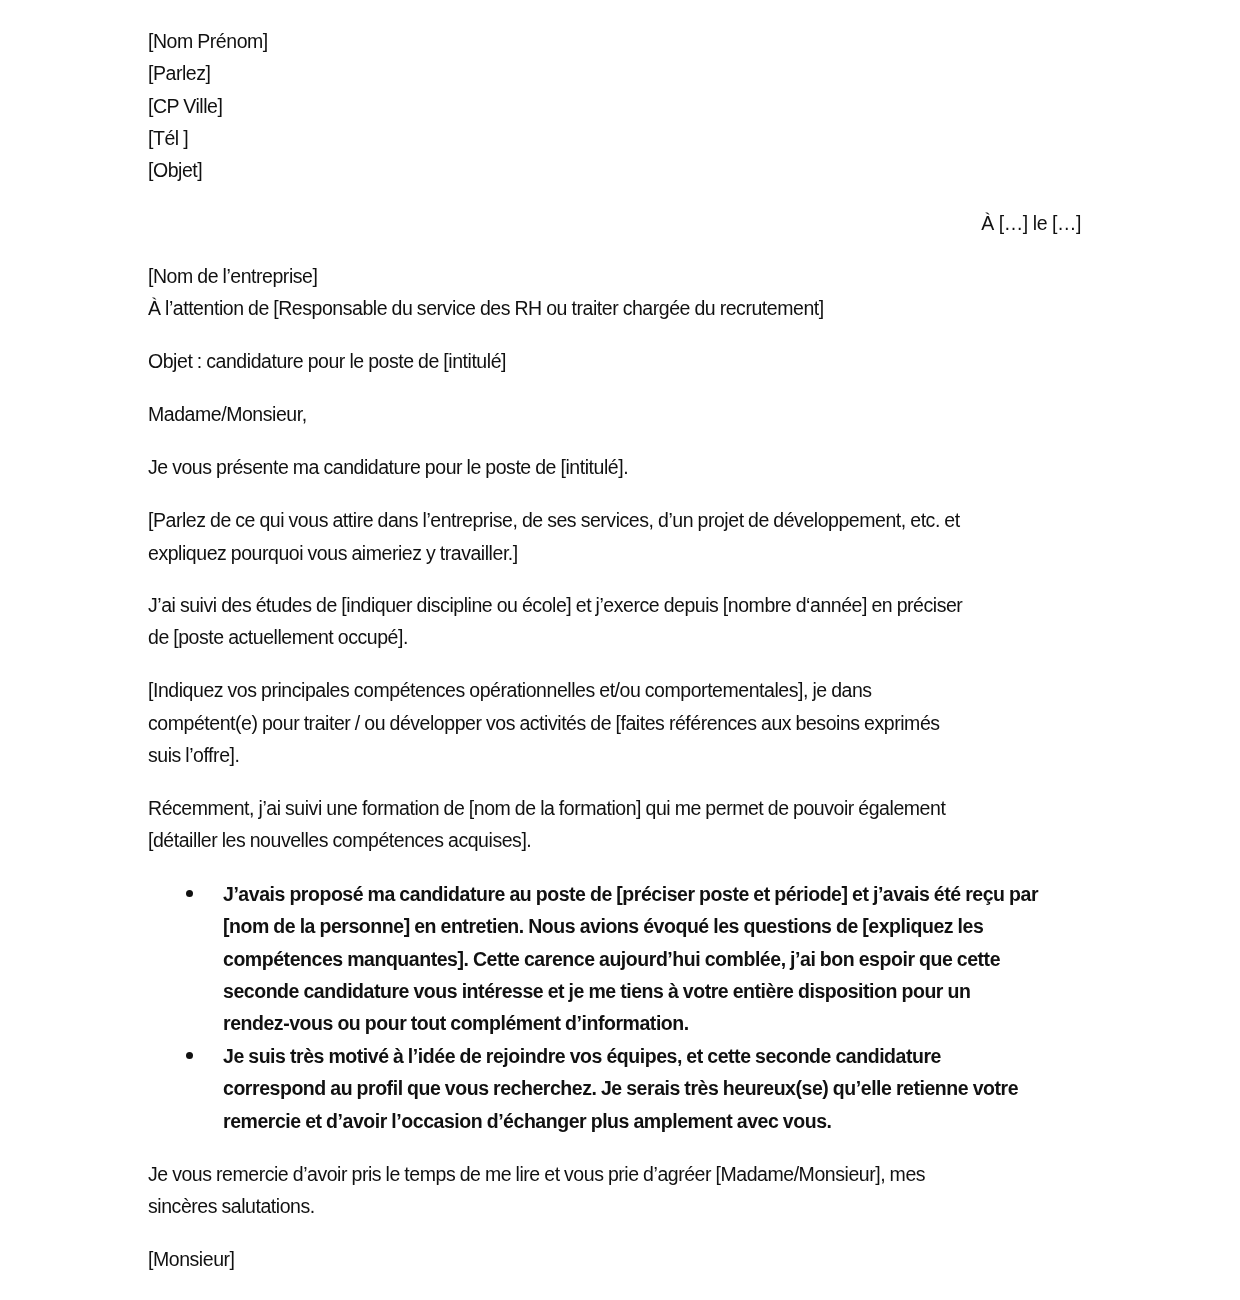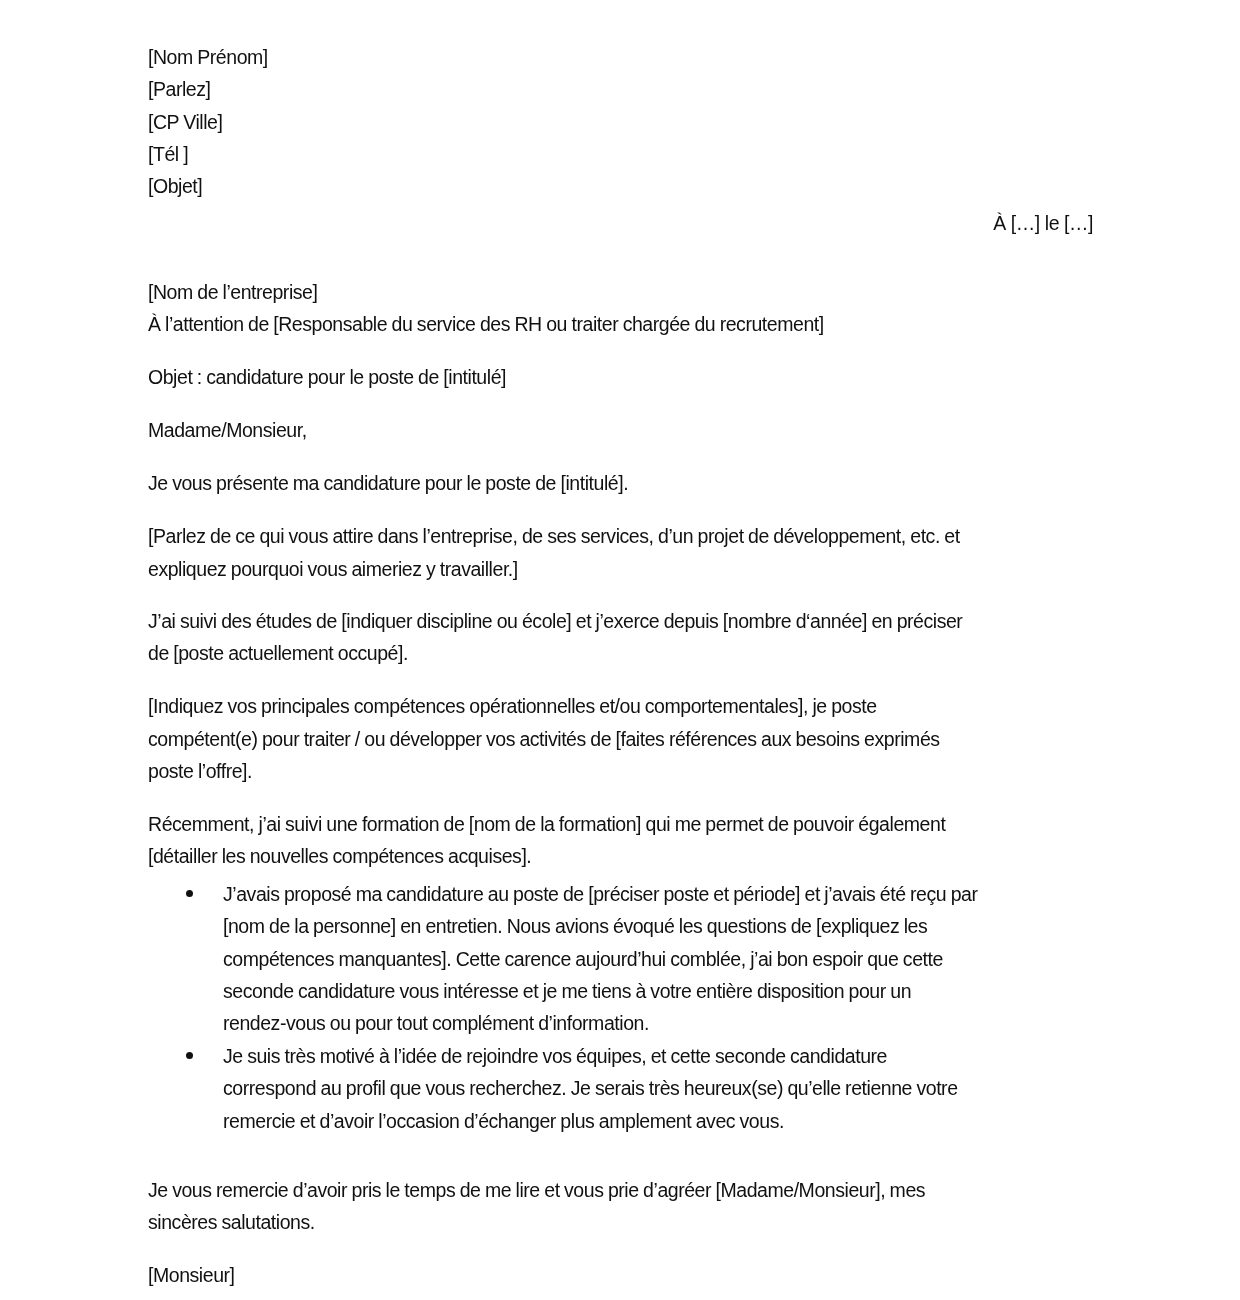--- a/index.html
+++ b/index.html
@@ -22,25 +22,24 @@
     width: 945px;
   }
   .line {
     position: absolute;
     left: 0;
     font-size: 19.5px;
     line-height: 32.4px;
     white-space: nowrap;
     letter-spacing: -0.45px;
     word-spacing: -0.5px;
-    margin-top: 16px;
   }
   .right {
     position: absolute;
-    right: 0;
+    right: 12px;
     font-size: 19.5px;
     line-height: 32.4px;
     white-space: nowrap;
     letter-spacing: -0.45px;
   }
   .bullet-dot {
     position: absolute;
     left: 38px;
     width: 7px;
     height: 7px;
@@ -48,20 +47,21 @@
     background: #111111;
   }
   .bline {
     position: absolute;
     left: 75px;
     font-size: 19.5px;
     line-height: 32.4px;
     white-space: nowrap;
     letter-spacing: -0.45px;
     word-spacing: -0.5px;
+    font-weight: bold;
   }
 </style>
 </head>
 <body>
 
 <div class="page">
 
   <div>
     <div class="line" style="top:25px">[Nom Prénom]</div>
     <div class="line" style="top:57px">[Parlez]</div>
@@ -89,23 +89,23 @@
     <div class="line" style="top:504px">[Parlez de ce qui vous attire dans l’entreprise, de ses services, d’un projet de développement, etc. et</div>
     <div class="line" style="top:537px">expliquez pourquoi vous aimeriez y travailler.]</div>
   </div>
 
   <div>
     <div class="line" style="top:589px">J’ai suivi des études de [indiquer discipline ou école] et j’exerce depuis [nombre d‘année] en préciser</div>
     <div class="line" style="top:621px">de [poste actuellement occupé].</div>
   </div>
 
   <div>
-    <div class="line" style="top:674px">[Indiquez vos principales compétences opérationnelles et/ou comportementales], je poste</div>
+    <div class="line" style="top:674px">[Indiquez vos principales compétences opérationnelles et/ou comportementales], je dans</div>
     <div class="line" style="top:707px">compétent(e) pour traiter / ou développer vos activités de [faites références aux besoins exprimés</div>
-    <div class="line" style="top:739px">poste l’offre].</div>
+    <div class="line" style="top:739px">suis l’offre].</div>
   </div>
 
   <div>
     <div class="line" style="top:792px">Récemment, j’ai suivi une formation de [nom de la formation] qui me permet de pouvoir également</div>
     <div class="line" style="top:824px">[détailler les nouvelles compétences acquises].</div>
   </div>
 
   <div>
     <div>
       <span class="bullet-dot" style="top:890px"></span>

